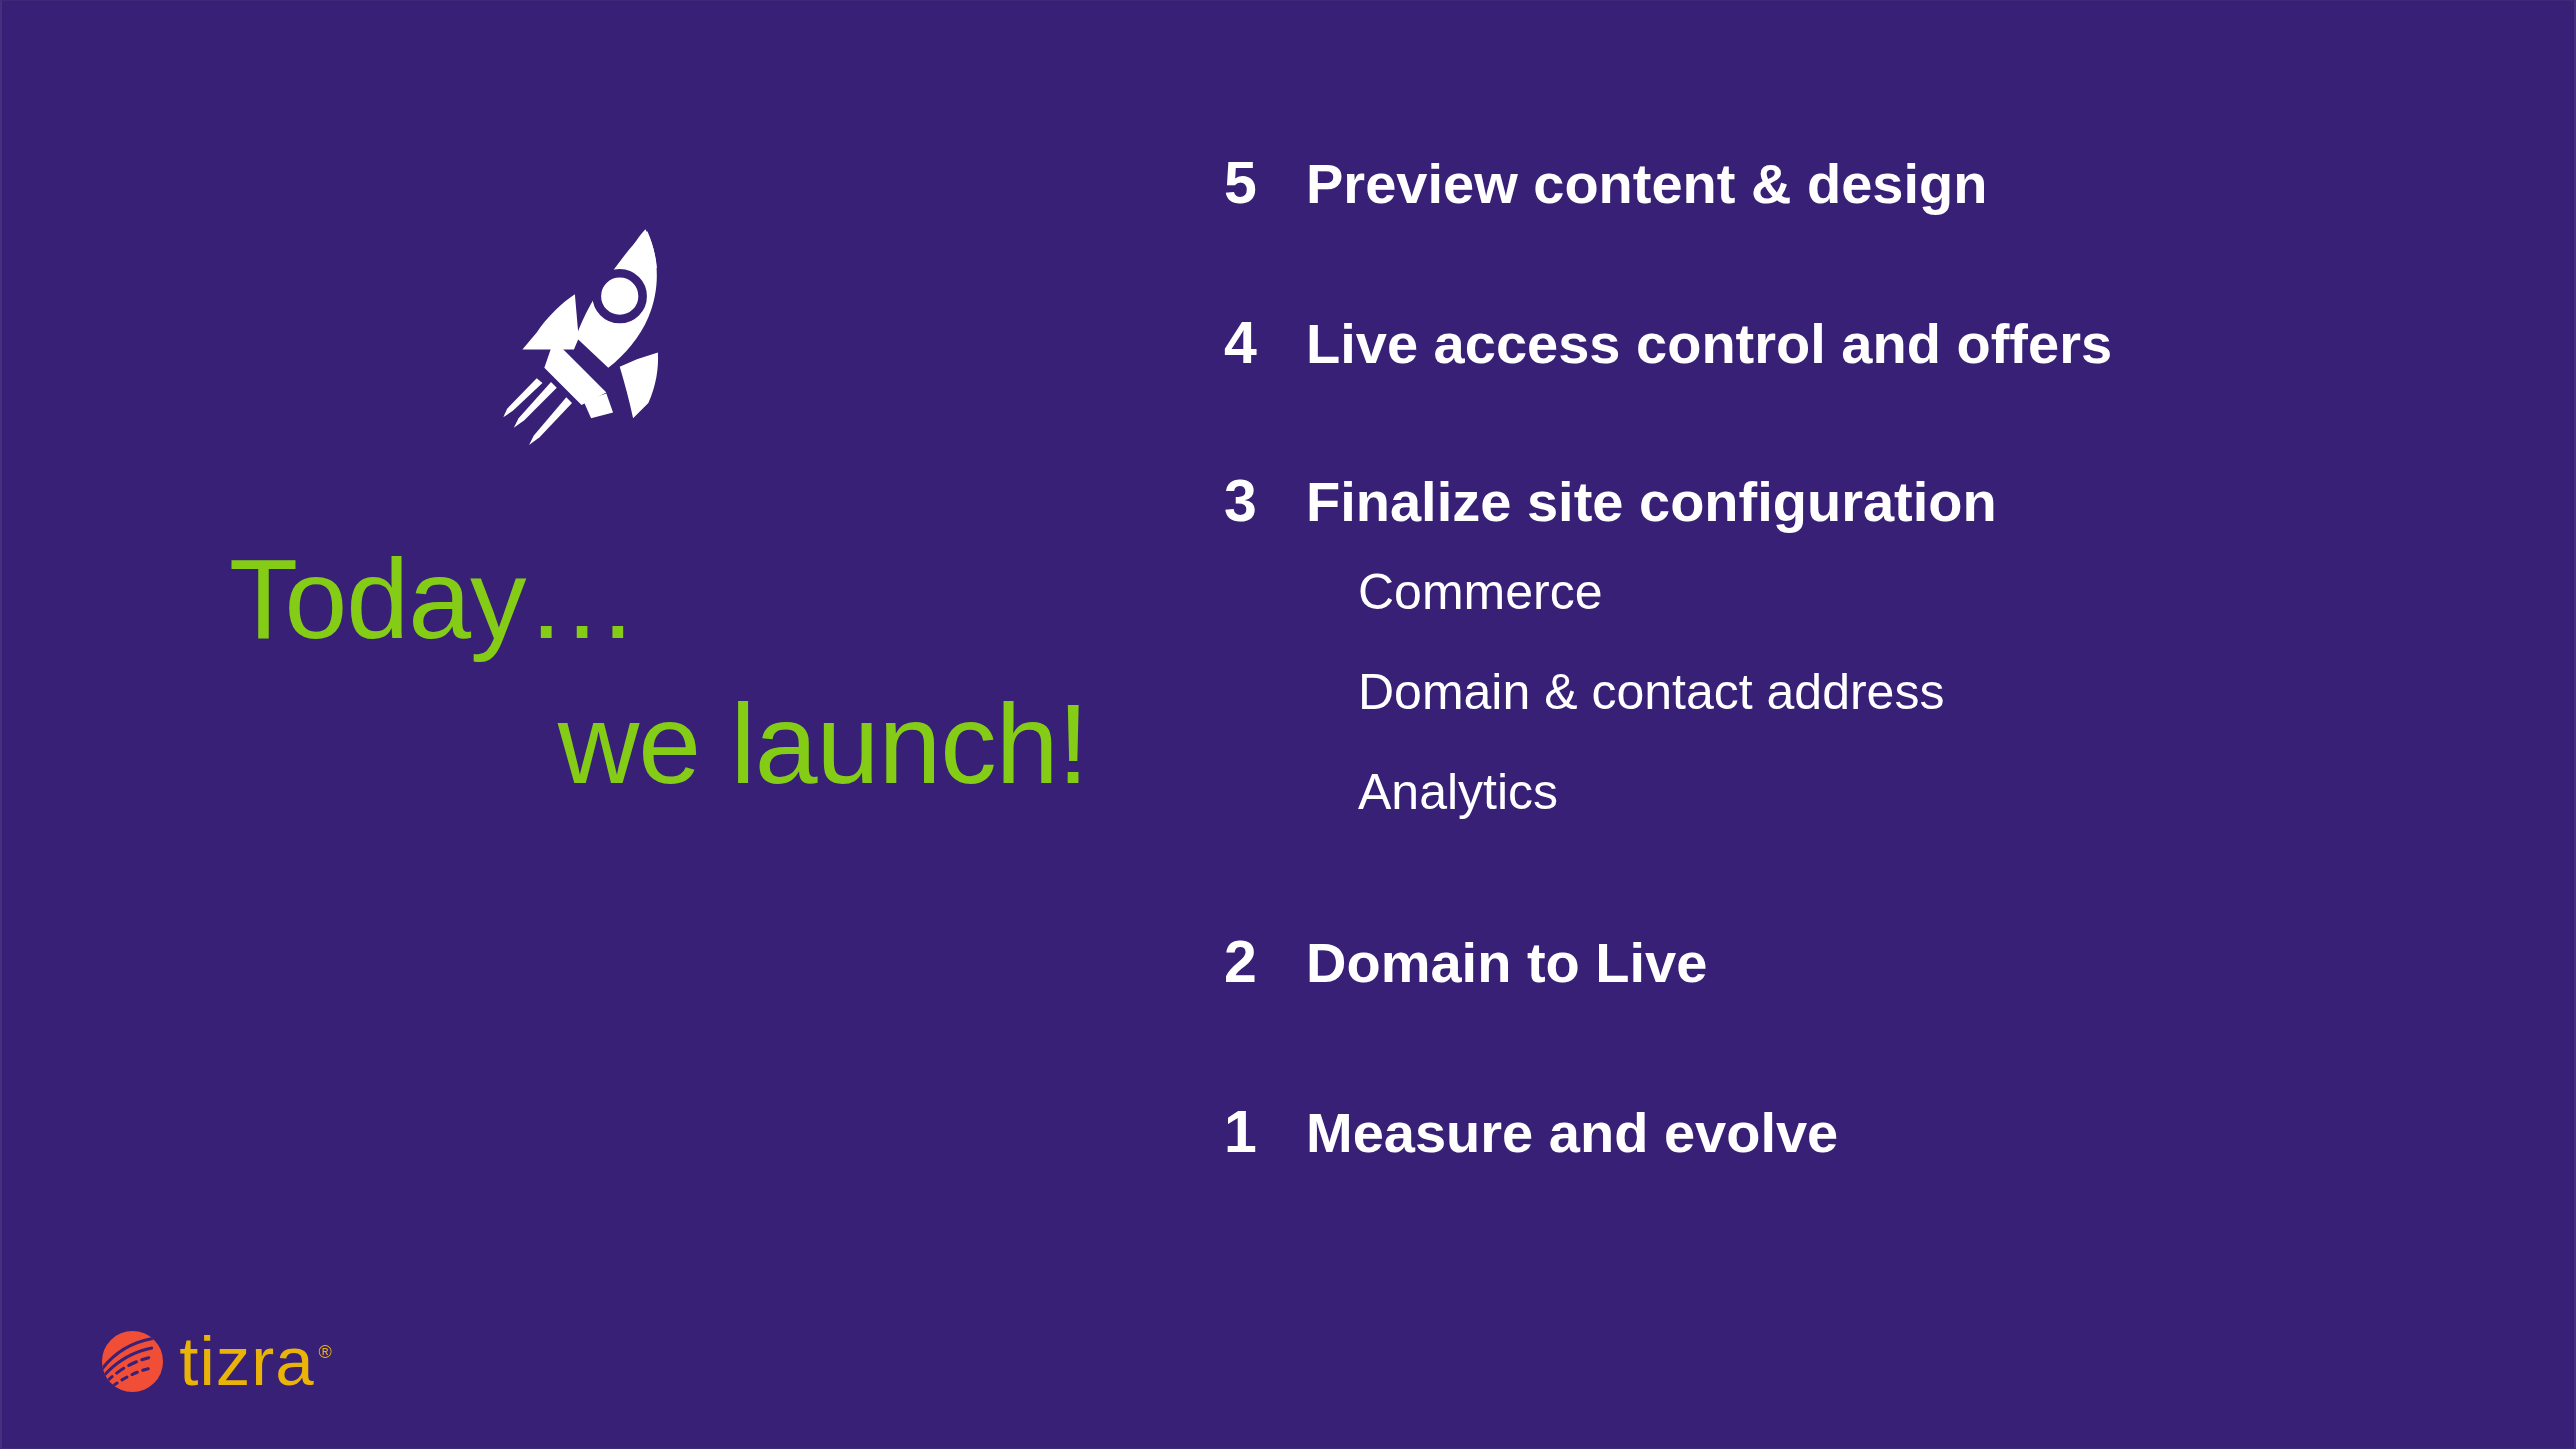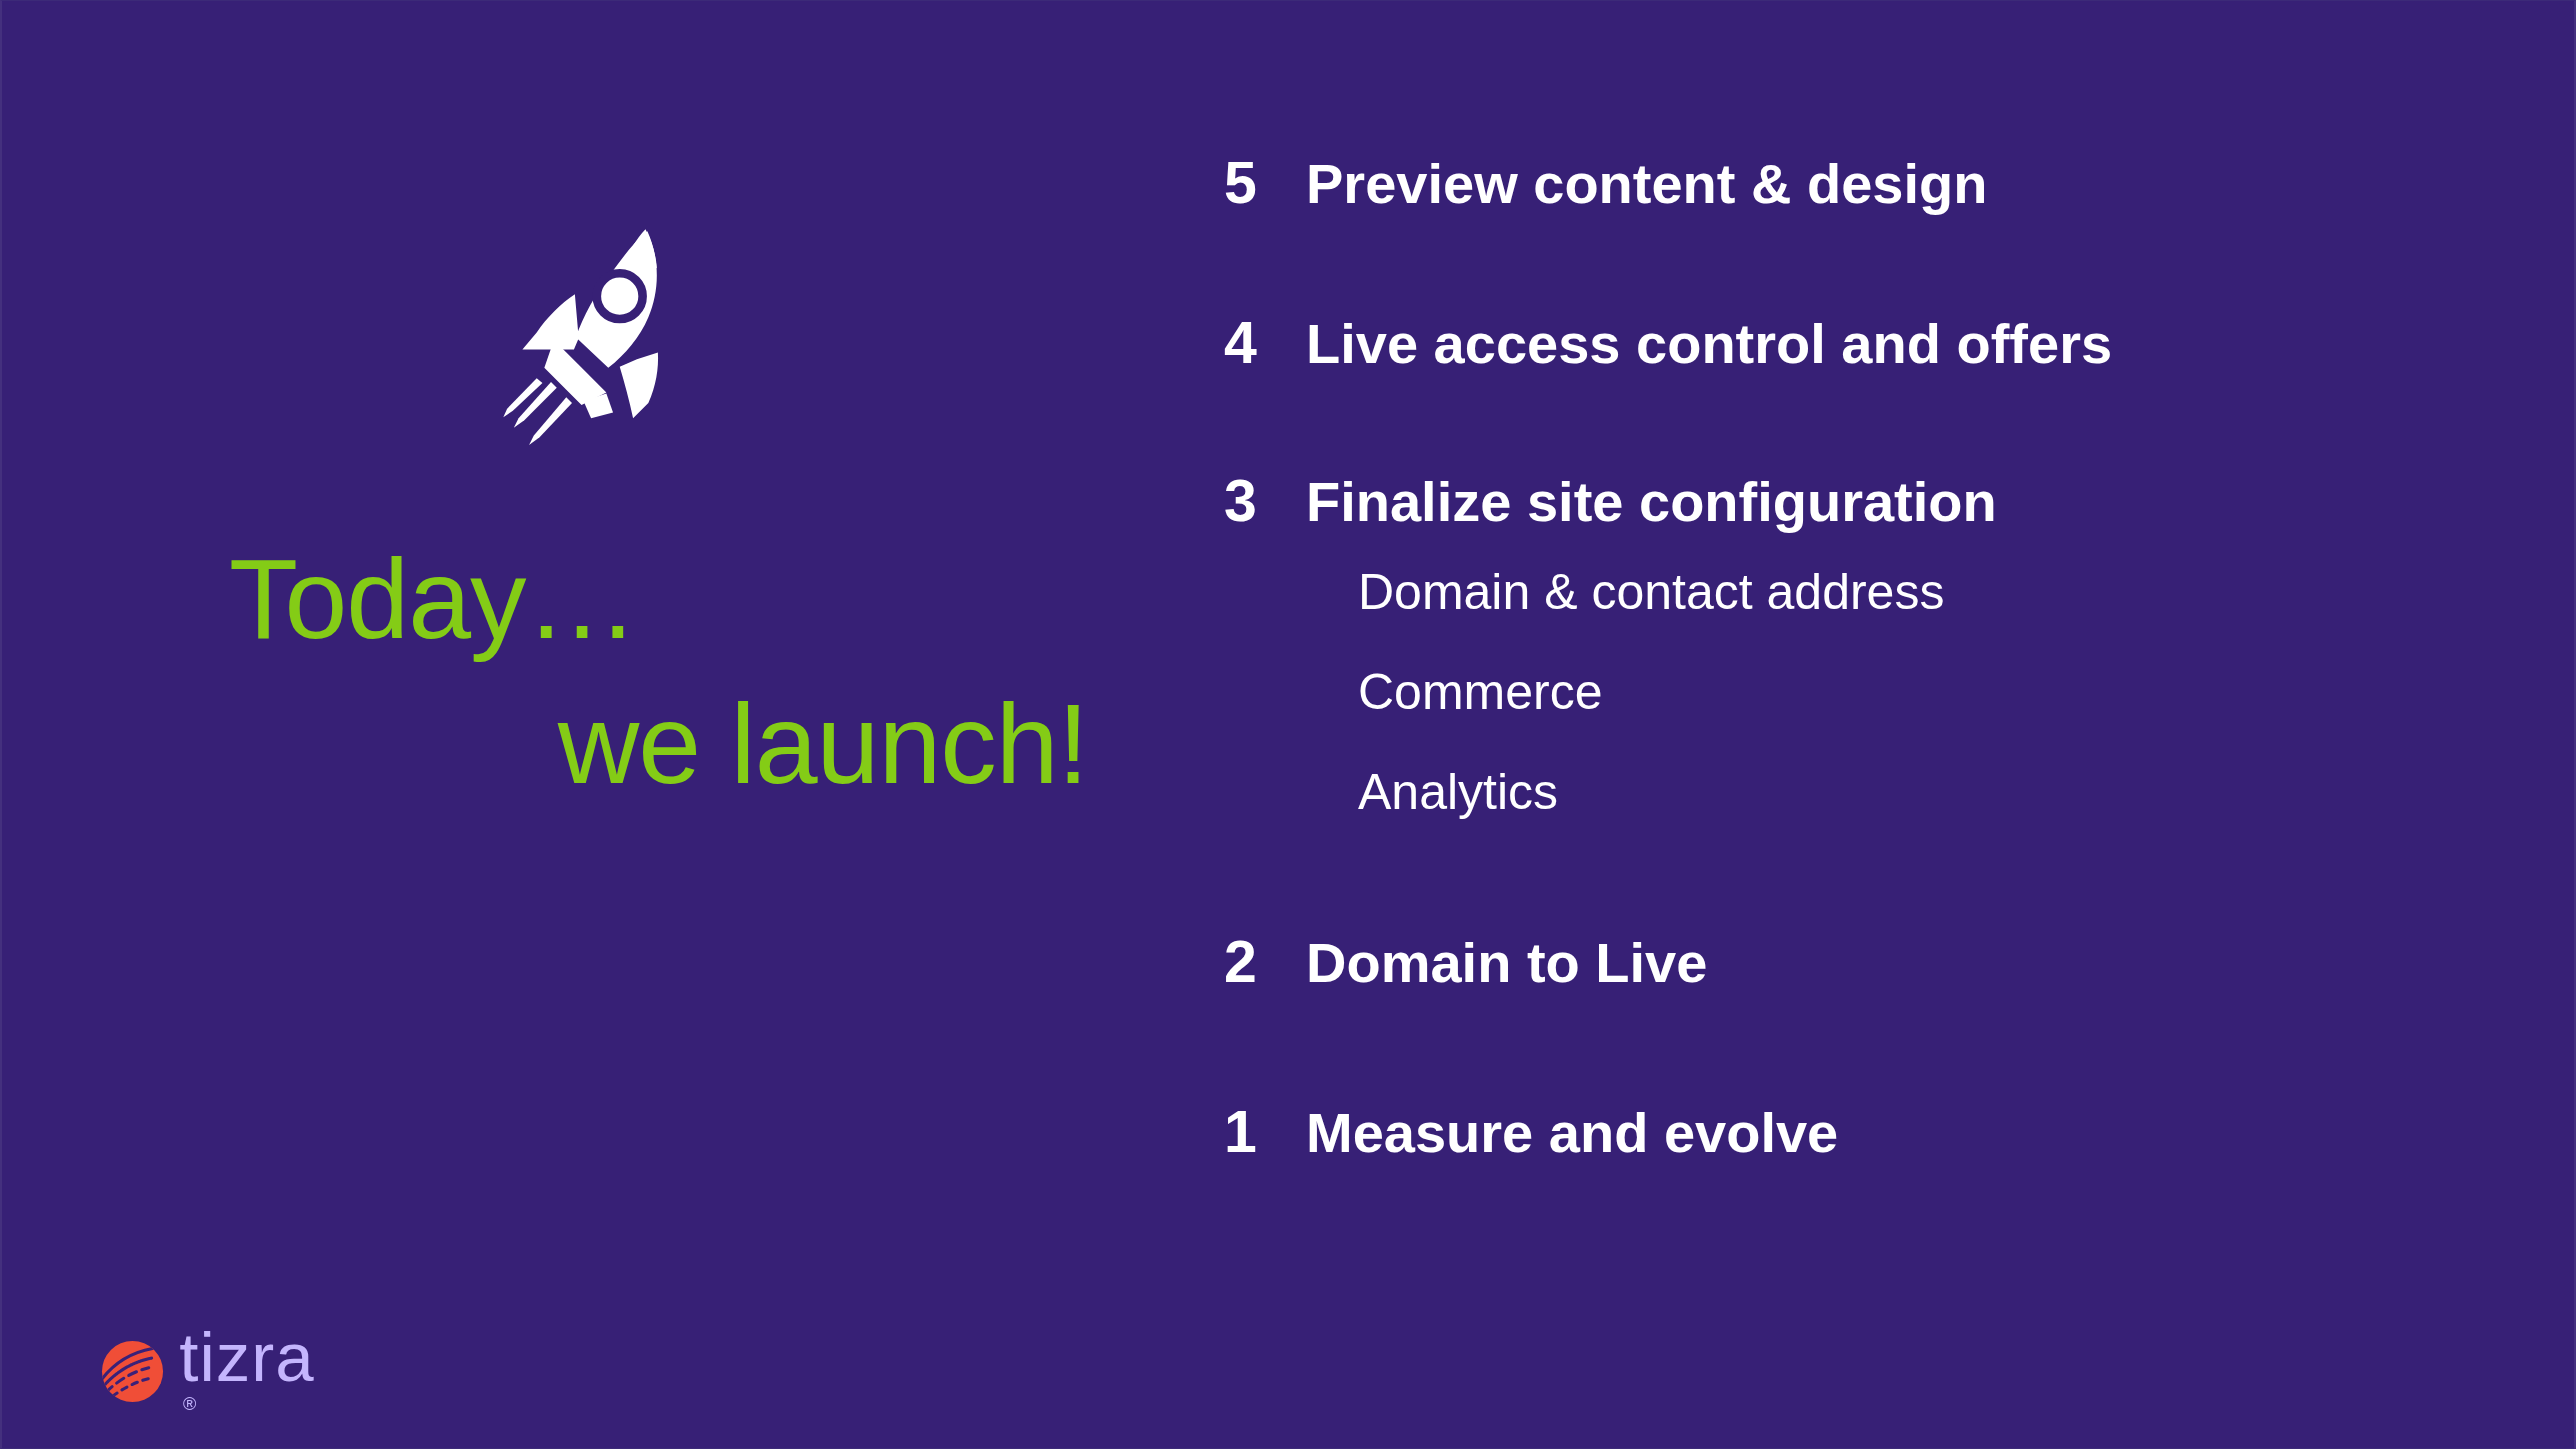--- a/index.html
+++ b/index.html
@@ -76,28 +76,27 @@
     align-items: center;
     gap: 15.3px;
   }
   .logo-mark {
     width: 63px;
     height: 63px;
     display: block;
   }
   .logo-word {
     position: relative;
-    color: #c4b5fd;
+    color: #eab308;
     font-size: 69px;
     line-height: 0.8;
     font-weight: 300;
     letter-spacing: 1px;
     display: flex;
     align-items: flex-start;
-    flex-direction: column;
   }
   .logo-reg {
     font-size: 18px;
     line-height: 1;
     margin-top: 9.5px;
     margin-left: 3.8px;
     font-weight: 400;
   }
 
   
@@ -225,22 +224,22 @@
     </div>
 
     <div class="gap-s"></div>
 
     <div class="step">
       <span class="step-num">3</span>
       <span class="step-label">Finalize site configuration</span>
     </div>
 
     <div class="substeps">
+      <div class="substep">Commerce</div>
       <div class="substep">Domain &amp; contact address</div>
-      <div class="substep">Commerce</div>
       <div class="substep">Analytics</div>
     </div>
 
     <div class="gap-xl"></div>
 
     <div class="step">
       <span class="step-num">2</span>
       <span class="step-label">Domain to Live</span>
     </div>
 

